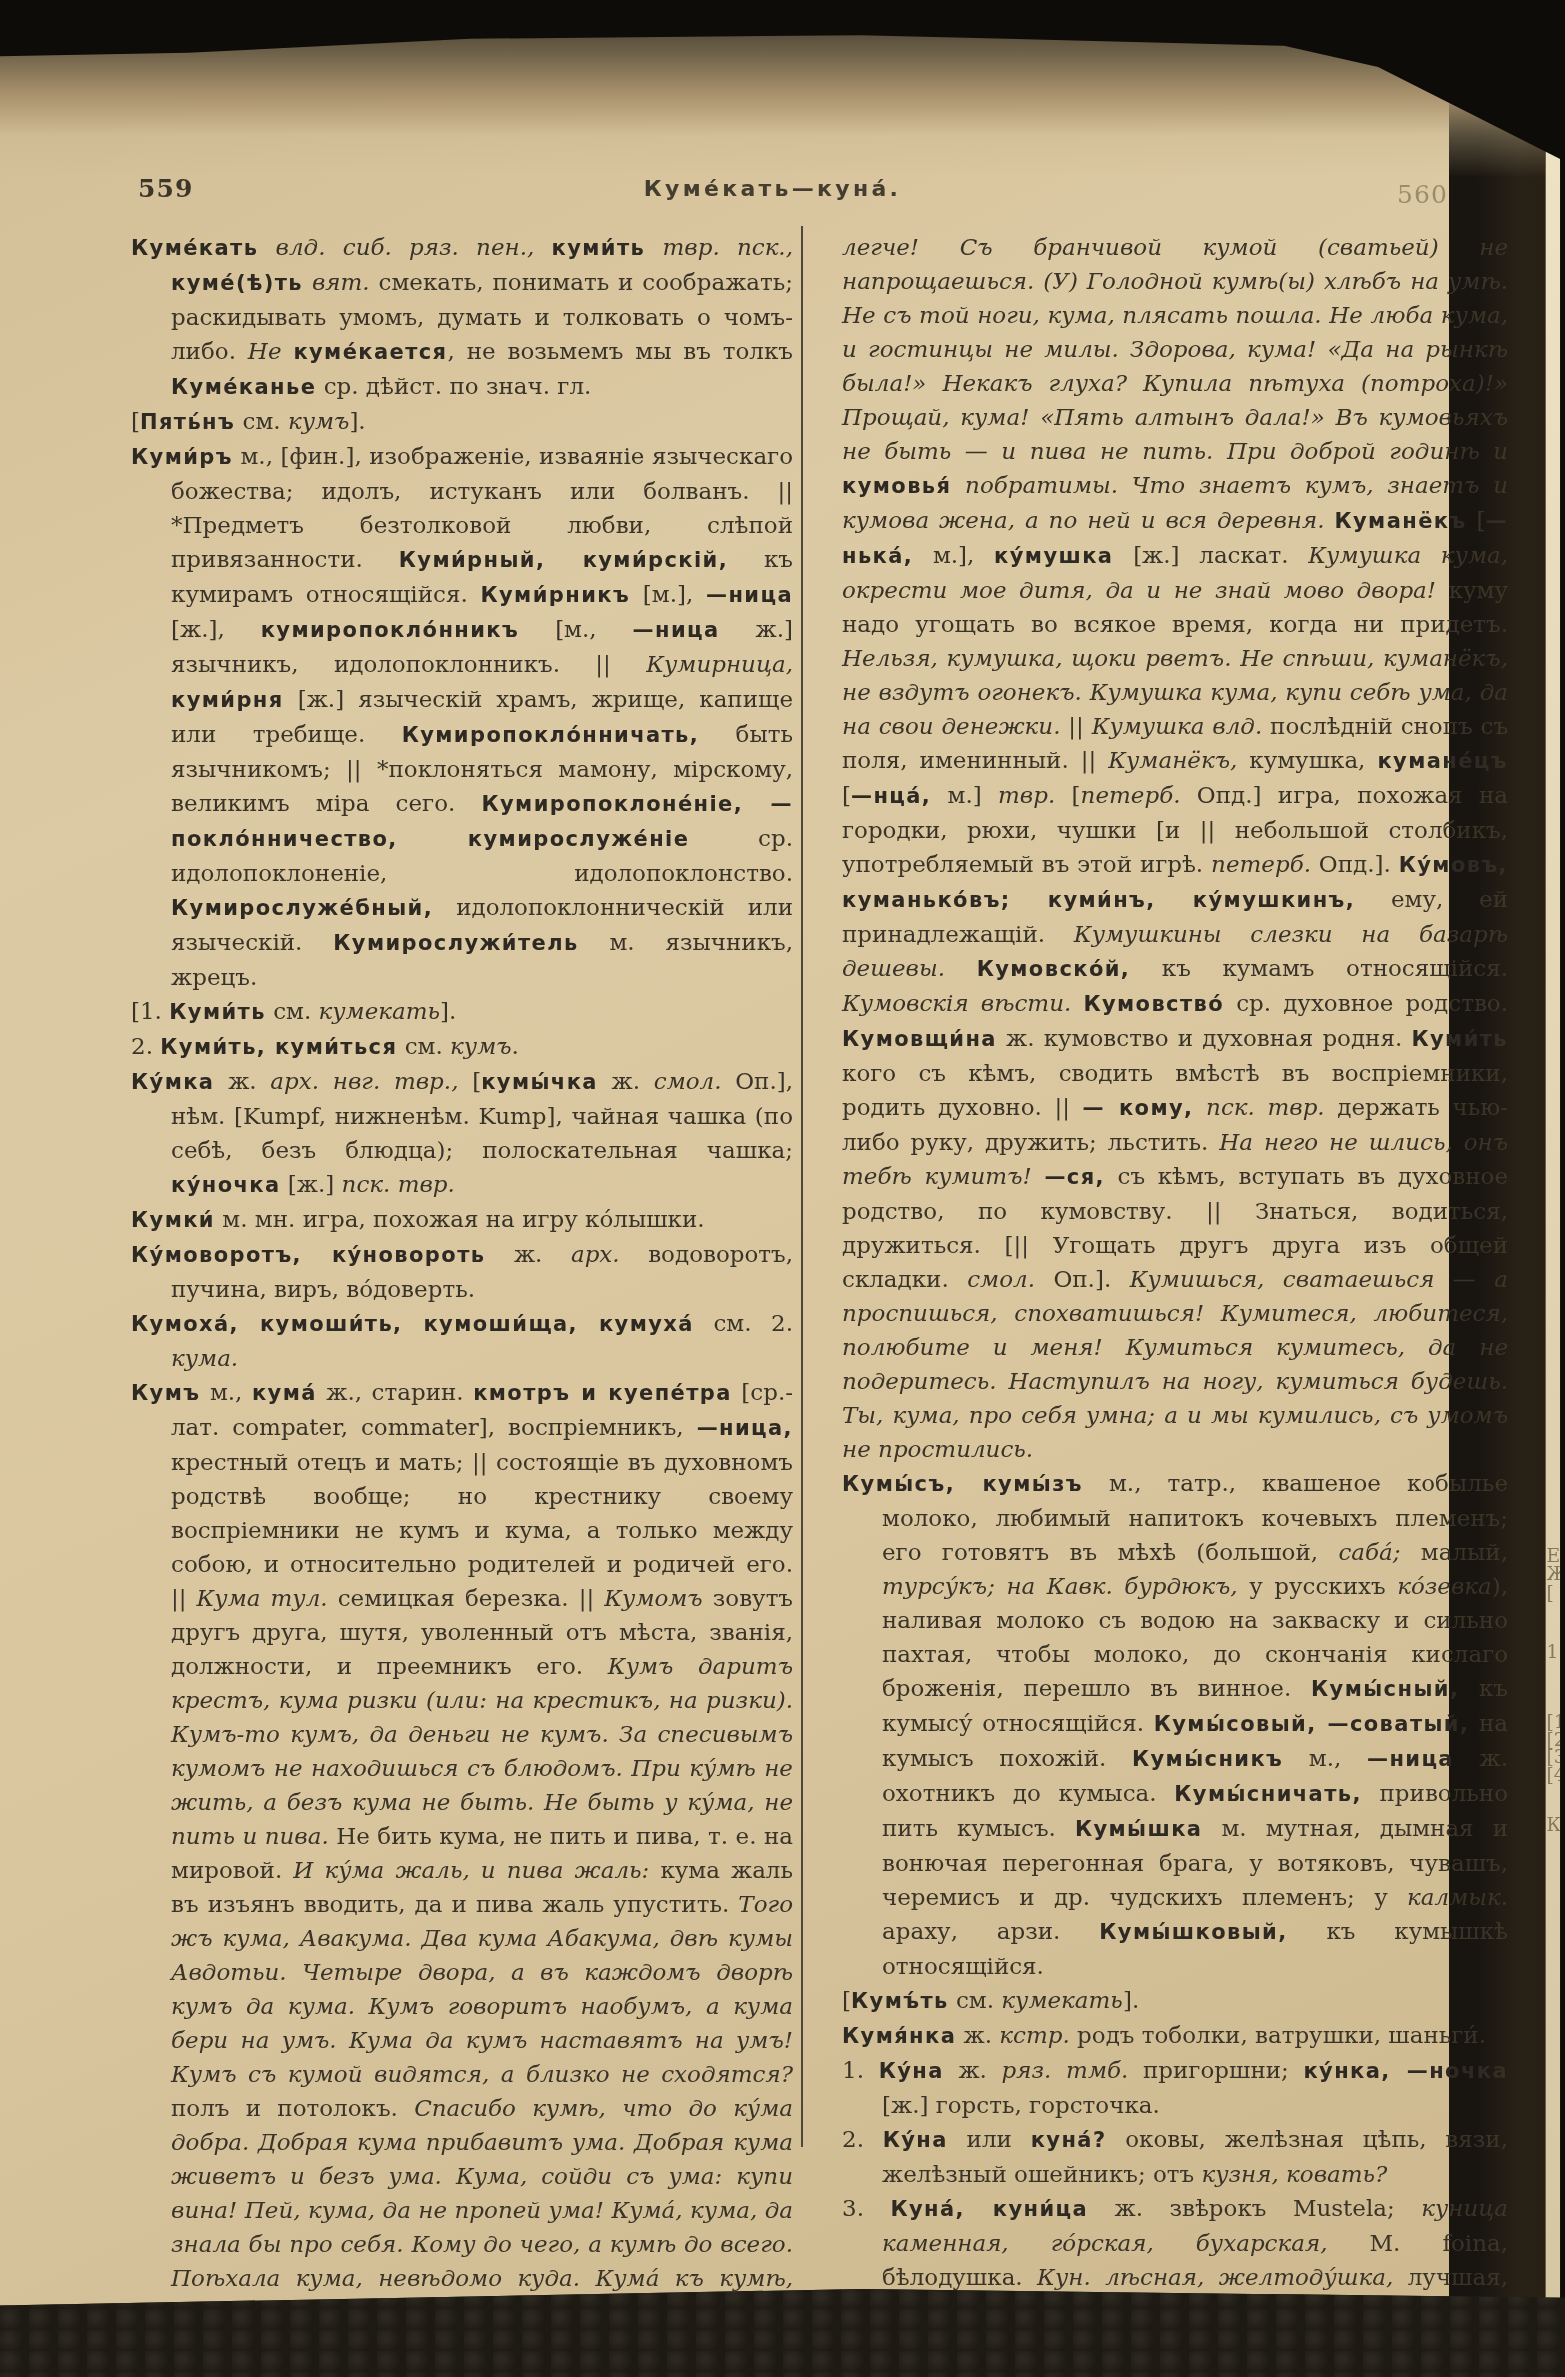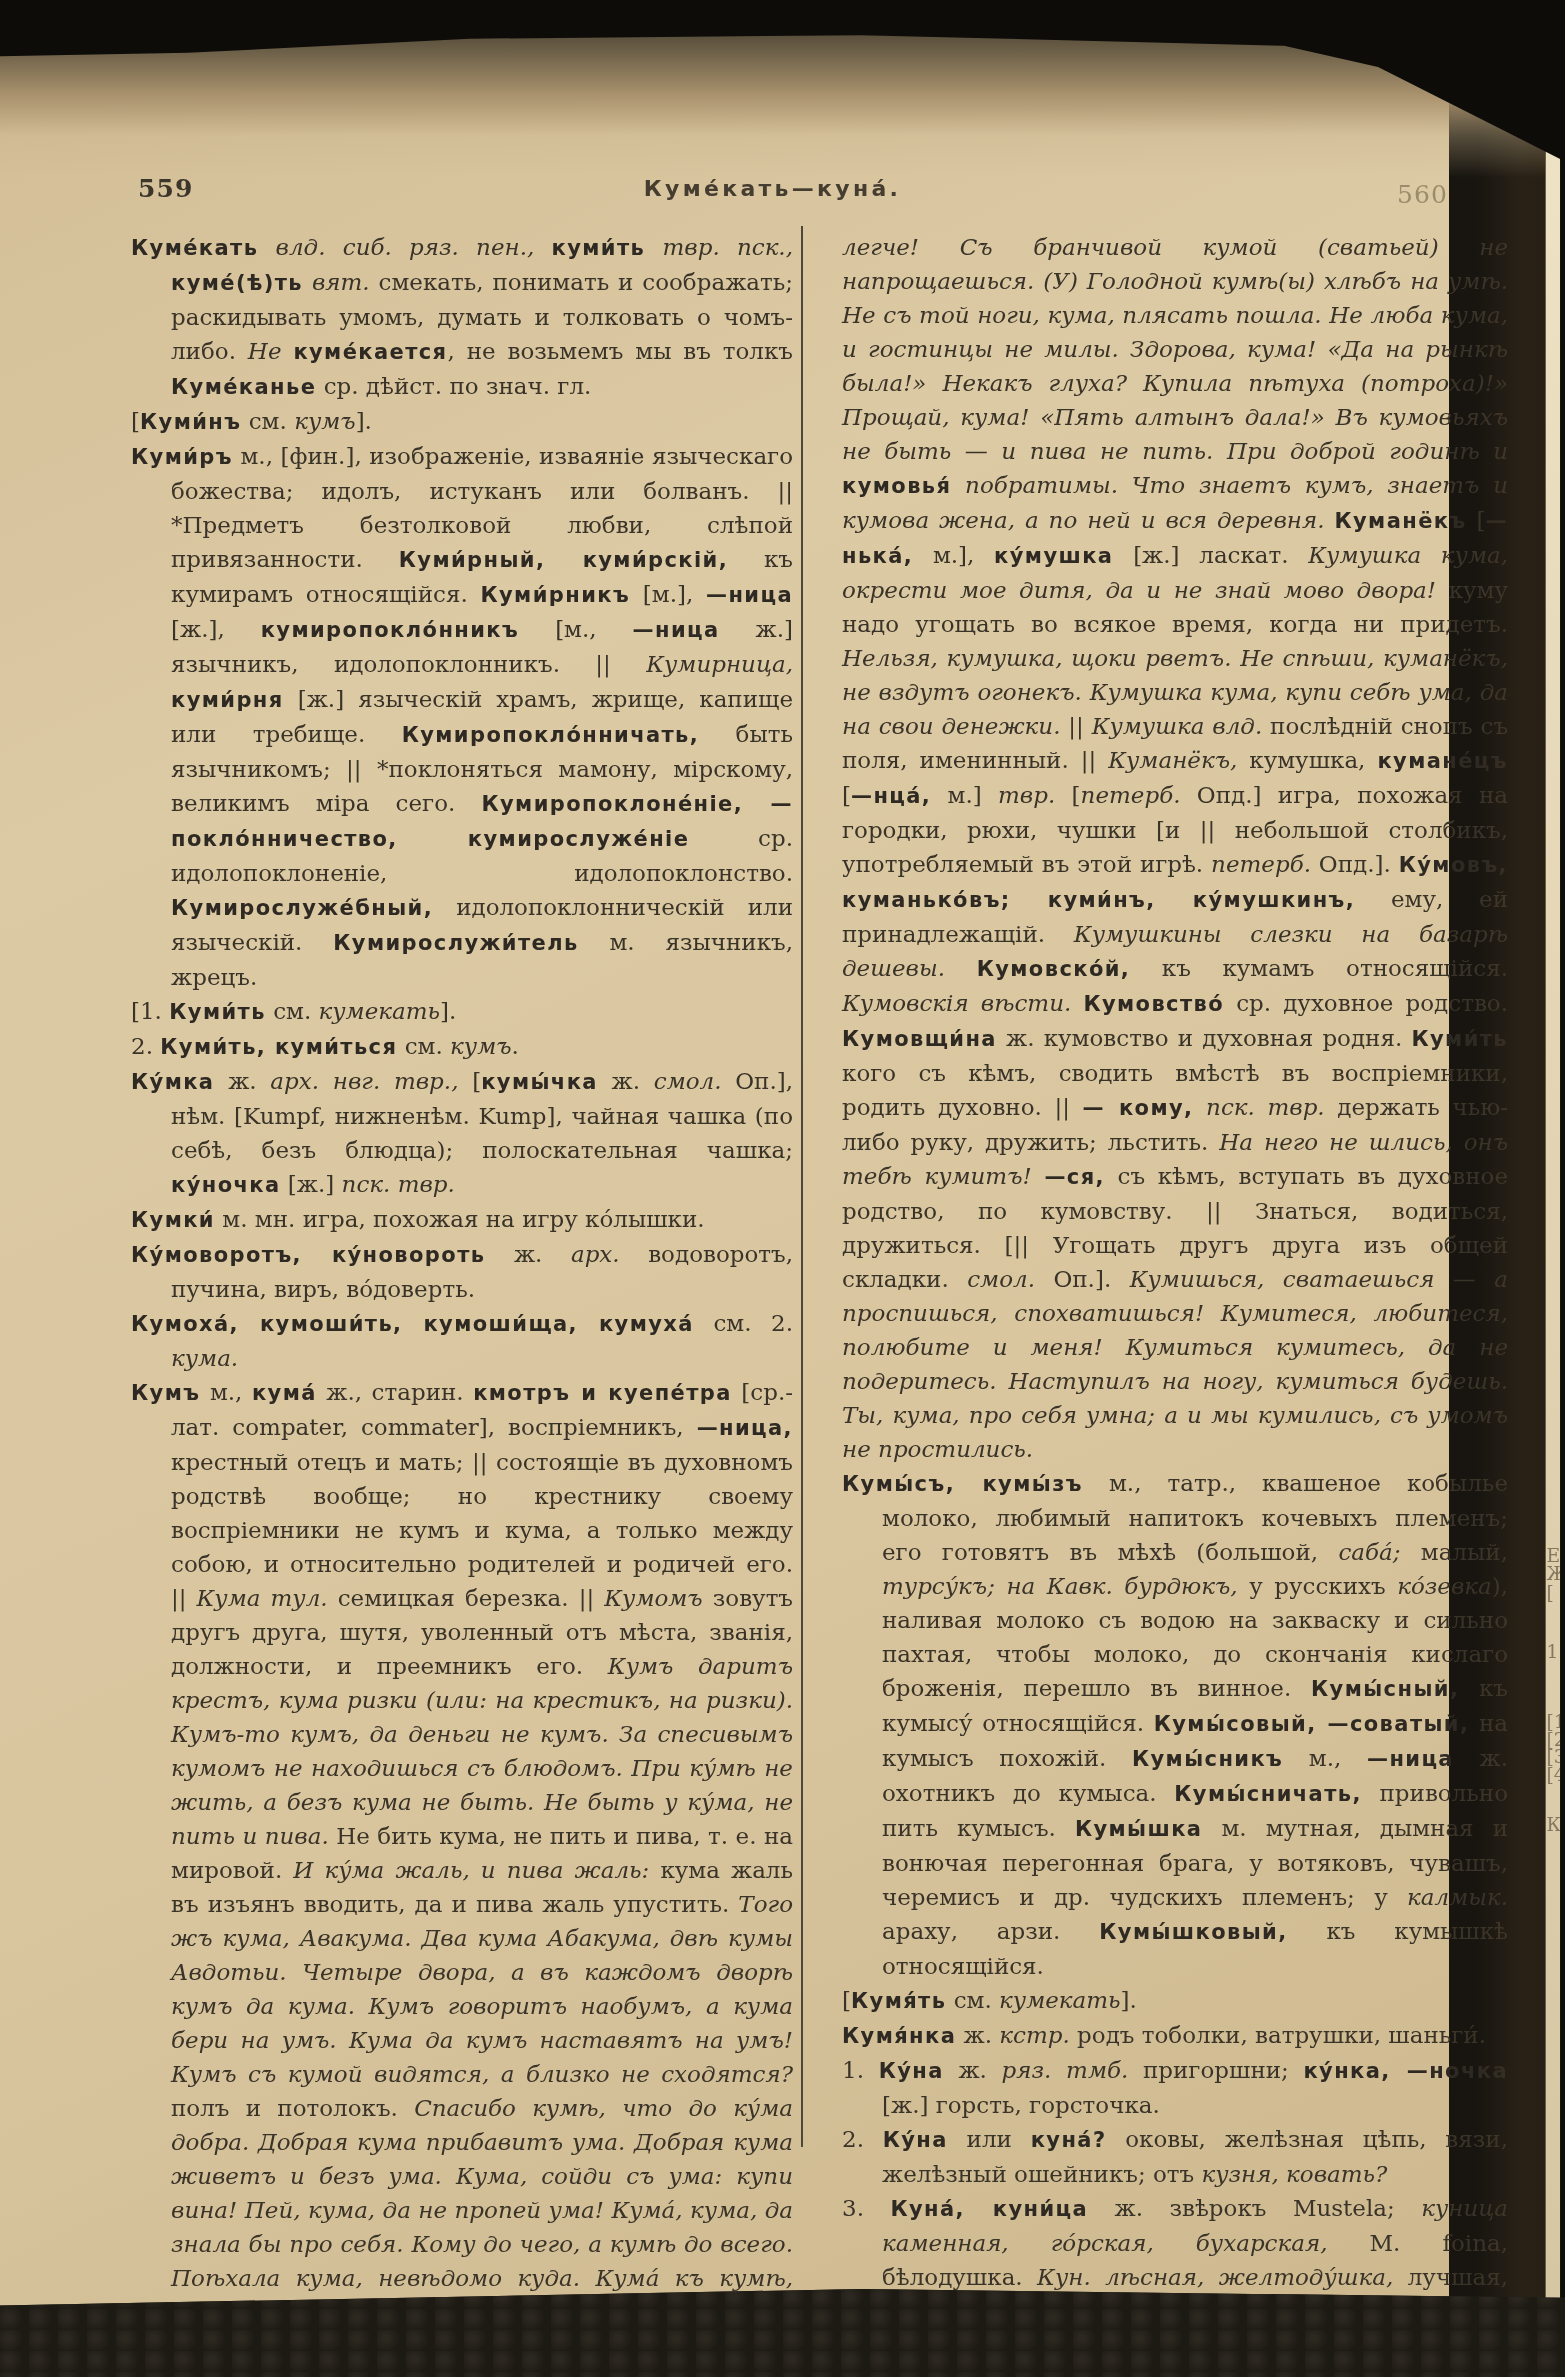--- a/index.html
+++ b/index.html
@@ -76,37 +76,37 @@
   <div class="page">
 
     <div class="folio folio-left">559</div>
 
     <div class="running-head">Куме́кать—куна́.</div>
 
     <div class="folio folio-right">560</div>
 
     <div class="column col-left">
         <p class="entry"><span class="b">Куме́кать</span><span class="i"> влд. сиб. ряз. пен., </span><span class="b">куми́ть</span><span class="i"> твр. пск., </span><span class="b">куме́(ѣ)ть</span><span class="i"> вят. </span><span class="r">смекать, понимать и соображать; раскидывать умомъ, думать и толковать о чомъ-либо. </span><span class="i">Не </span><span class="b">куме́кается</span><span class="r">, не возьмемъ мы въ толкъ </span><span class="b">Куме́канье</span><span class="r"> ср. дѣйст. по знач. гл.</span></p>
-        <p class="entry"><span class="r">[</span><span class="b">Куми́нъ</span><span class="r"> см. </span><span class="i">кумъ</span><span class="r">].</span></p>
+        <p class="entry"><span class="r">[</span><span class="b">Пять́нъ</span><span class="r"> см. </span><span class="i">кумъ</span><span class="r">].</span></p>
         <p class="entry"><span class="b">Куми́ръ</span><span class="r"> м., [фин.], изображеніе, изваяніе языческаго божества; идолъ, истуканъ или болванъ. || *Предметъ безтолковой любви, слѣпой привязанности. </span><span class="b">Куми́рный, куми́рскій,</span><span class="r"> къ кумирамъ относящійся. </span><span class="b">Куми́рникъ</span><span class="r"> [м.], </span><span class="b">—ница</span><span class="r"> [ж.], </span><span class="b">кумиропокло́нникъ</span><span class="r"> [м., </span><span class="b">—ница</span><span class="r"> ж.] язычникъ, идолопоклонникъ. || </span><span class="i">Кумирница,</span><span class="b"> куми́рня</span><span class="r"> [ж.] языческій храмъ, жрище, капище или требище. </span><span class="b">Кумиропокло́нничать,</span><span class="r"> быть язычникомъ; || *поклоняться мамону, мірскому, великимъ міра сего. </span><span class="b">Кумиропоклоне́ніе, —покло́нничество, кумирослуже́ніе</span><span class="r"> ср. идолопоклоненіе, идолопоклонство. </span><span class="b">Кумирослуже́бный,</span><span class="r"> идолопоклонническій или языческій. </span><span class="b">Кумирослужи́тель</span><span class="r"> м. язычникъ, жрецъ.</span></p>
         <p class="entry"><span class="r">[1. </span><span class="b">Куми́ть</span><span class="r"> см. </span><span class="i">кумекать</span><span class="r">].</span></p>
         <p class="entry"><span class="r">2. </span><span class="b">Куми́ть, куми́ться</span><span class="r"> см. </span><span class="i">кумъ</span><span class="r">.</span></p>
         <p class="entry"><span class="b">Ку́мка</span><span class="r"> ж. </span><span class="i">арх. нвг. твр.,</span><span class="r"> [</span><span class="b">кумы́чка</span><span class="r"> ж. </span><span class="i">смол.</span><span class="r"> Оп.], нѣм. [Kumpf, нижненѣм. Kump], чайная чашка (по себѣ, безъ блюдца); полоскательная чашка; </span><span class="b">ку́ночка</span><span class="r"> [ж.] </span><span class="i">пск. твр.</span></p>
         <p class="entry"><span class="b">Кумки́</span><span class="r"> м. мн. игра, похожая на игру ко́лышки.</span></p>
         <p class="entry"><span class="b">Ку́моворотъ, ку́новороть</span><span class="r"> ж. </span><span class="i">арх. </span><span class="r">водоворотъ, пучина, виръ, во́доверть.</span></p>
         <p class="entry"><span class="b">Кумоха́, кумоши́ть, кумоши́ща, кумуха́</span><span class="r"> см. 2. </span><span class="i">кума.</span></p>
         <p class="entry"><span class="b">Кумъ</span><span class="r"> м., </span><span class="b">кума́</span><span class="r"> ж., старин. </span><span class="b">кмотръ и куепе́тра</span><span class="r"> [ср.-лат. compater, commater], воспріемникъ, </span><span class="b">—ница,</span><span class="r"> крестный отецъ и мать; || состоящіе въ духовномъ родствѣ вообще; но крестнику своему воспріемники не кумъ и кума, а только между собою, и относительно родителей и родичей его. || </span><span class="i">Кума тул.</span><span class="r"> семицкая березка. || </span><span class="i">Кумомъ</span><span class="r"> зовутъ другъ друга, шутя, уволенный отъ мѣста, званія, должности, и преемникъ его. </span><span class="i">Кумъ даритъ крестъ, кума ризки (или: на крестикъ, на ризки). Кумъ-то кумъ, да деньги не кумъ. За спесивымъ кумомъ не находишься съ блюдомъ. При ку́мѣ не жить, а безъ кума не быть. Не быть у ку́ма, не пить и пива. </span><span class="r">Не бить кума, не пить и пива, т. е. на мировой. </span><span class="i">И ку́ма жаль, и пива жаль: </span><span class="r">кума жаль въ изъянъ вводить, да и пива жаль упустить. </span><span class="i">Того жъ кума, Авакума. Два кума Абакума, двѣ кумы Авдотьи. Четыре двора, а въ каждомъ дворѣ кумъ да кума. Кумъ говоритъ наобумъ, а кума бери на умъ. Кума да кумъ наставятъ на умъ! Кумъ съ кумой видятся, а близко не сходятся? </span><span class="r">полъ и потолокъ. </span><span class="i">Спасибо кумѣ, что до ку́ма добра. Добрая кума прибавитъ ума. Добрая кума живетъ и безъ ума. Кума, сойди съ ума: купи вина! Пей, кума, да не пропей ума! Кума́, кума, да знала бы про себя. Кому до чего, а кумѣ до всего. Поѣхала кума, невѣдомо куда. Кума́ къ кумѣ, хоть въ рѣшетѣ, да приплыветъ. Кума съ возу, кобылѣ легче. Шла кума пѣша: куму</span></p>
       </div>
 
     <div class="col-divider"></div>
 
     <div class="column col-right">
         <p class="entry cont"><span class="i">легче! Съ бранчивой кумой (сватьей) не напрощаешься. (У) Голодной кумѣ(ы) хлѣбъ на умѣ. Не съ той ноги, кума, плясать пошла. Не люба кума, и гостинцы не милы. Здорова, кума! «Да на рынкѣ была!» Некакъ глуха? Купила пѣтуха (потроха)!» Прощай, кума! «Пять алтынъ дала!» Въ кумовьяхъ не быть — и пива не пить. При доброй годинѣ и </span><span class="b">кумовья́</span><span class="i"> побратимы. Что знаетъ кумъ, знаетъ и кумова жена, а по ней и вся деревня. </span><span class="b">Куманёкъ</span><span class="r"> [</span><span class="b">—нька́,</span><span class="r"> м.], </span><span class="b">ку́мушка</span><span class="r"> [ж.] ласкат. </span><span class="i">Кумушка кума, окрести мое дитя, да и не знай мово двора! </span><span class="r">куму надо угощать во всякое время, когда ни придетъ. </span><span class="i">Нельзя, кумушка, щоки рветъ. Не спѣши, куманёкъ, не вздутъ огонекъ. Кумушка кума, купи себѣ ума, да на свои денежки. </span><span class="r">|| </span><span class="i">Кумушка влд.</span><span class="r"> послѣдній снопъ съ поля, именинный. || </span><span class="i">Куманёкъ, </span><span class="r">кумушка, </span><span class="b">кумане́цъ</span><span class="r"> [</span><span class="b">—нца́,</span><span class="r"> м.] </span><span class="i">твр.</span><span class="r"> [</span><span class="i">петерб.</span><span class="r"> Опд.] игра, похожая на городки, рюхи, чушки [и || небольшой столбикъ, употребляемый въ этой игрѣ. </span><span class="i">петерб.</span><span class="r"> Опд.]. </span><span class="b">Ку́мовъ, куманько́въ; куми́нъ, ку́мушкинъ,</span><span class="r"> ему, ей принадлежащій. </span><span class="i">Кумушкины слезки на базарѣ дешевы. </span><span class="b">Кумовско́й,</span><span class="r"> къ кумамъ относящійся. </span><span class="i">Кумовскія вѣсти. </span><span class="b">Кумовство́</span><span class="r"> ср. духовное родство. </span><span class="b">Кумовщи́на</span><span class="r"> ж. кумовство и духовная родня. </span><span class="b">Куми́ть</span><span class="r"> кого съ кѣмъ, сводить вмѣстѣ въ воспріемники, родить духовно. || </span><span class="b">— кому,</span><span class="r"> </span><span class="i">пск. твр.</span><span class="r"> держать чью-либо руку, дружить; льстить. </span><span class="i">На него не шлись, онъ тебѣ кумитъ! </span><span class="b">—ся,</span><span class="r"> съ кѣмъ, вступать въ духовное родство, по кумовству. || Знаться, водиться, дружиться. [|| Угощать другъ друга изъ общей складки. </span><span class="i">смол.</span><span class="r"> Оп.]. </span><span class="i">Кумишься, сватаешься — а проспишься, спохватишься! Кумитеся, любитеся, полюбите и меня! Кумиться кумитесь, да не подеритесь. Наступилъ на ногу, кумиться будешь. Ты, кума, про себя умна; а и мы кумились, съ умомъ не простились.</span></p>
         <p class="entry"><span class="b">Кумы́съ, кумы́зъ</span><span class="r"> м., татр., квашеное кобылье молоко, любимый напитокъ кочевыхъ племенъ; его готовятъ въ мѣхѣ (большой, </span><span class="i">саба́;</span><span class="r"> малый, </span><span class="i">турсу́къ;</span><span class="r"> </span><span class="i">на Кавк. бурдюкъ,</span><span class="r"> у русскихъ </span><span class="i">ко́зевка</span><span class="r">), наливая молоко съ водою на закваску и сильно пахтая, чтобы молоко, до скончанія кислаго броженія, перешло въ винное. </span><span class="b">Кумы́сный,</span><span class="r"> къ кумысу́ относящійся. </span><span class="b">Кумы́совый, —соватый,</span><span class="r"> на кумысъ похожій. </span><span class="b">Кумы́сникъ</span><span class="r"> м., </span><span class="b">—ница</span><span class="r"> ж. охотникъ до кумыса. </span><span class="b">Кумы́сничать,</span><span class="r"> привольно пить кумысъ. </span><span class="b">Кумы́шка</span><span class="r"> м. мутная, дымная и вонючая перегонная брага, у вотяковъ, чувашъ, черемисъ и др. чудскихъ племенъ; у </span><span class="i">калмык.</span><span class="r"> араху, арзи. </span><span class="b">Кумы́шковый,</span><span class="r"> къ кумышкѣ относящійся.</span></p>
-        <p class="entry"><span class="r">[</span><span class="b">Кумя́ть</span><span class="r"> см. </span><span class="i">кумекать</span><span class="r">].</span></p>
+        <p class="entry"><span class="r">[</span><span class="b">Кумъ́ть</span><span class="r"> см. </span><span class="i">кумекать</span><span class="r">].</span></p>
         <p class="entry"><span class="b">Кумя́нка</span><span class="r"> ж. </span><span class="i">кстр.</span><span class="r"> родъ тоболки, ватрушки, шаньги́.</span></p>
         <p class="entry"><span class="r">1. </span><span class="b">Ку́на</span><span class="r"> ж. </span><span class="i">ряз. тмб.</span><span class="r"> пригоршни; </span><span class="b">ку́нка, —ночка</span><span class="r"> [ж.] горсть, горсточка.</span></p>
         <p class="entry"><span class="r">2. </span><span class="b">Ку́на</span><span class="r"> или </span><span class="b">куна́?</span><span class="r"> оковы, желѣзная цѣпь, вязи, желѣзный ошейникъ; отъ </span><span class="i">кузня, ковать?</span></p>
         <p class="entry"><span class="r">3. </span><span class="b">Куна́, куни́ца</span><span class="r"> ж. звѣрокъ Mustela; </span><span class="i">куница каменная, го́рская, бухарская,</span><span class="r"> M. foina, бѣлодушка. </span><span class="i">Кун. лѣсная, желтоду́шка,</span><span class="r"> лучшая, M. martes. || Сватая дѣвку, ее въ рѣчи величаютъ </span></p>
       </div>
 
   </div>
 
   <div class="page-edge-shade"></div>
 

